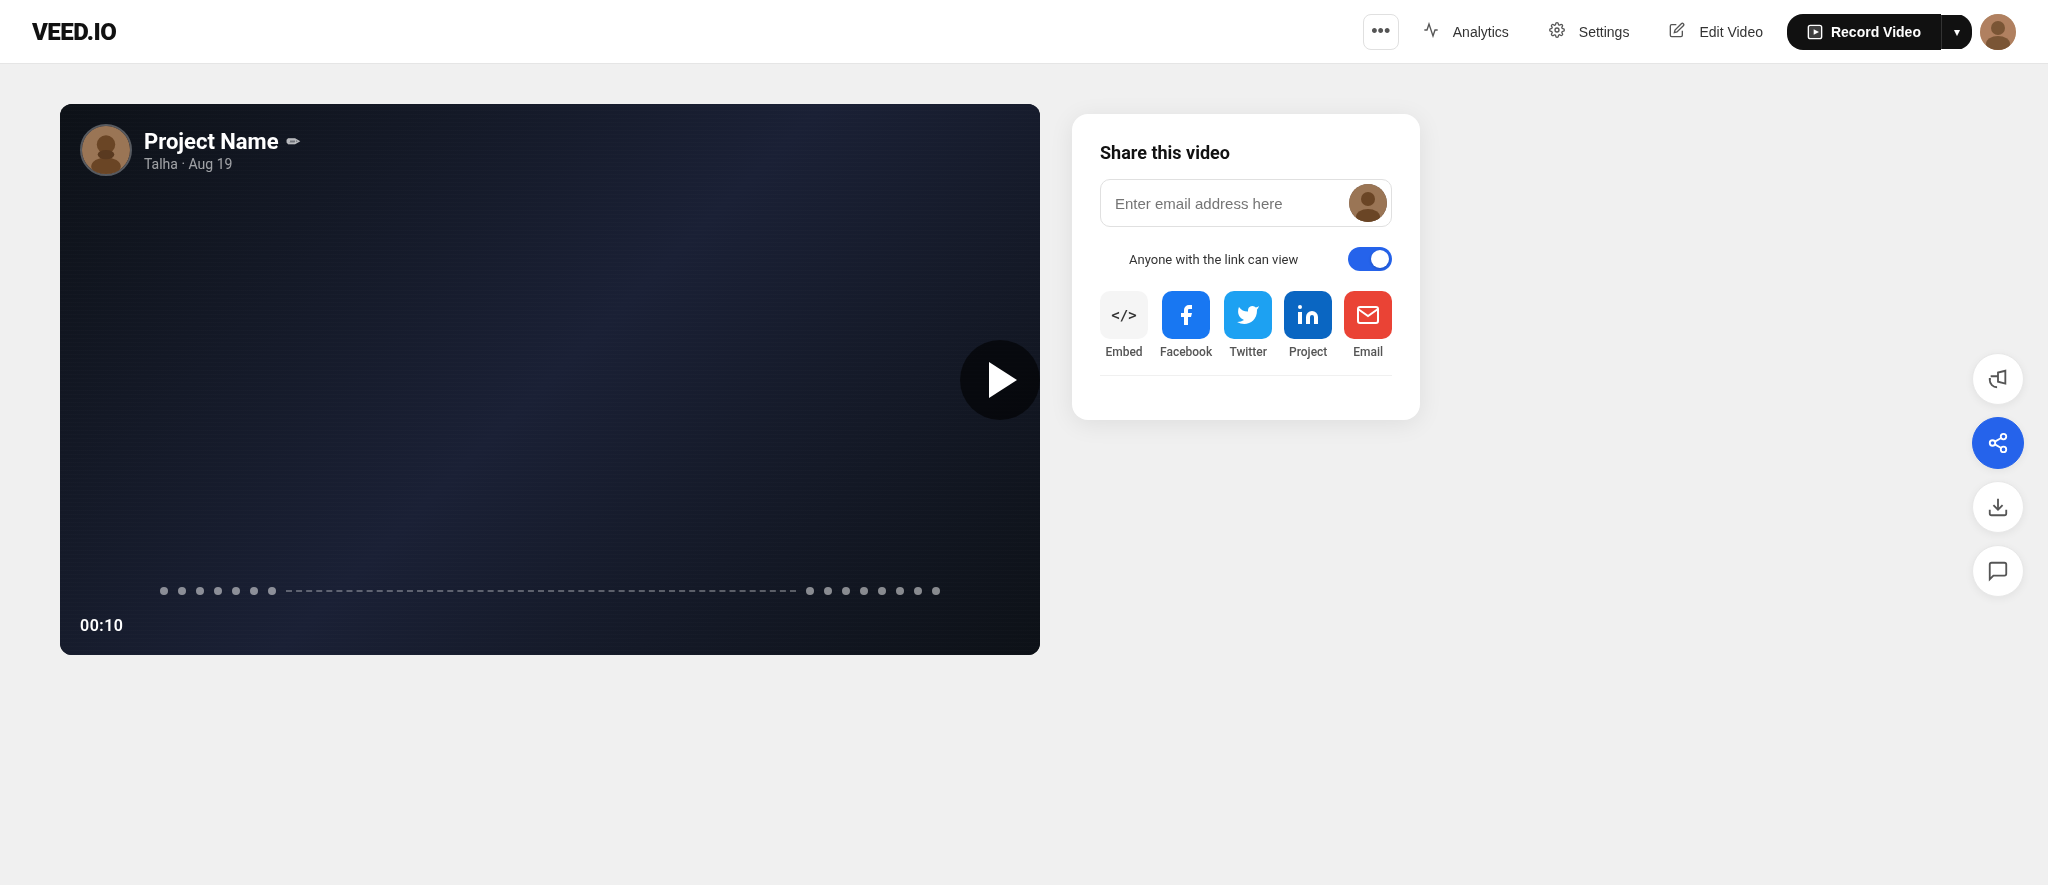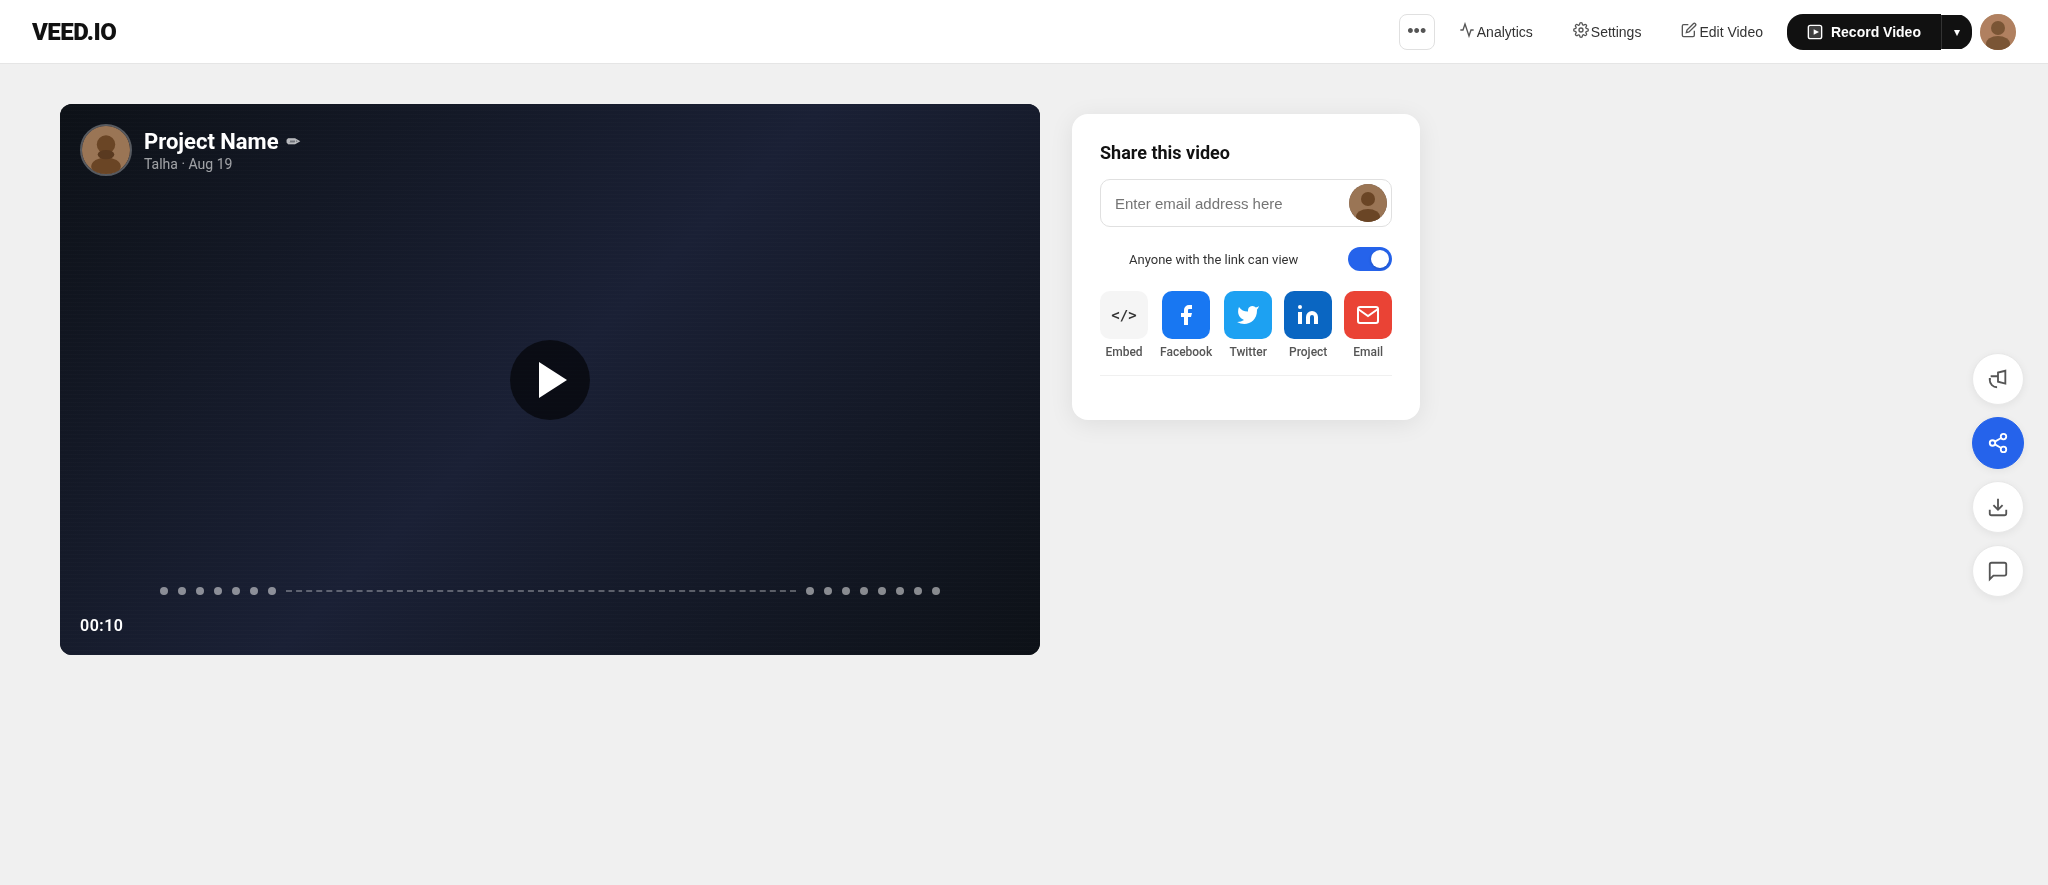--- a/index.html
+++ b/index.html
@@ -31,21 +31,21 @@
       letter-spacing: -0.5px;
     }
     .header-actions {
       display: flex;
       align-items: center;
       gap: 8px;
     }
     .header-btn {
       display: flex;
       align-items: center;
-      gap: 2px;
+      gap: 14px;
       padding: 8px 16px;
       border-radius: 8px;
       border: none;
       background: transparent;
       cursor: pointer;
       font-size: 14px;
       color: #333;
       font-weight: 500;
     }
     .header-btn .btn-icon { font-size: 16px; color: #555; }
@@ -121,21 +121,21 @@
       background: #0d1117;
       position: relative;
       aspect-ratio: 16/9;
     }
     .video-inner {
       width: 100%;
       height: 100%;
       position: relative;
       display: flex;
       align-items: center;
-      justify-content: center;
+      justify-content: flex-end;
       min-height: 540px;
       border-radius: 7px;
     }
     .video-bg {
       position: absolute;
       inset: 0;
       background: linear-gradient(135deg, #0d1117 0%, #1a2035 50%, #0d1117 100%);
     }
     
     .video-bg::after {

